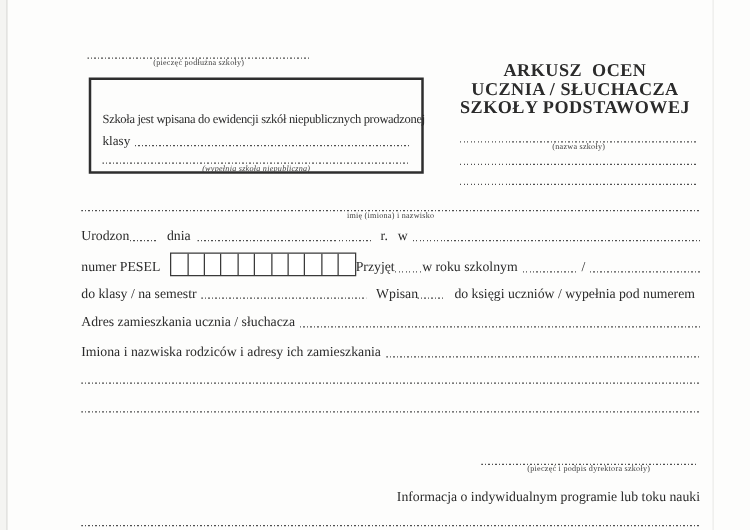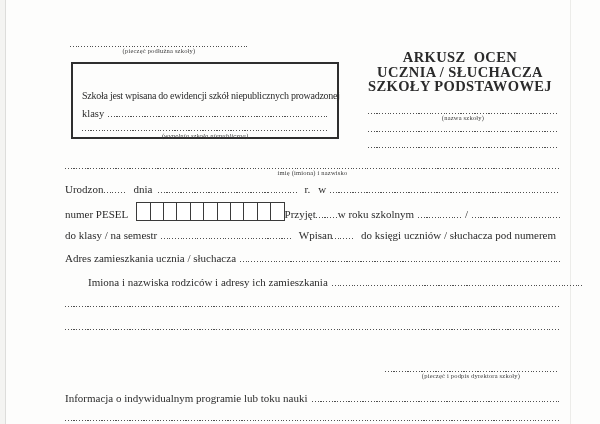--- a/index.html
+++ b/index.html
@@ -53,24 +53,24 @@
   .frow{position:absolute;left:65px;width:495px;display:flex;align-items:flex-end;font-size:11px;line-height:13px;white-space:nowrap;}
   .fline{position:absolute;left:65px;width:495px;}
   .lbl{display:inline-block;}
   .ml4{margin-left:4px}.ml6{margin-left:6px}.ml8{margin-left:8px}.ml10{}.w22{width:22px}.w24{width:24px}.w30{width:30px}.w43{width:43px}.w110{width:110px}.w150{width:150px}
 
   .r-name{top:160px;}
   .r-urodzon{top:183px;}
   .r-pesel{top:202px;}
   .r-klasa{top:229px;}
   .r-adres{top:252px;}
-  .r-imiona{top:276px;margin-left:23px;}
+  .r-imiona{top:276px;}
   .r-dots1{top:298px;}
   .r-dots2{top:321px;}
-  .r-info{top:392px;}
+  .r-info{top:392px;flex-direction:column;}
   .r-bottom{top:412px;}
 
   
   .pesel-grid{display:flex;margin-left:8px;border:1.4px solid #3a3a3a;align-self:flex-end;background:#fff;}
   .pesel-cell{width:12.4px;height:17px;border-right:1px solid #3a3a3a;}
   .pesel-cell:last-child{border-right:none;}
 
   
   .sig-block{position:absolute;left:385px;top:364px;width:172px;}
   .sig-block .ld-block{height:8px;}
@@ -147,21 +147,21 @@
     <span class="ld w43 ml4"></span>
     <span class="lbl ml4">/</span>
     <span class="ld fill ml4"></span>
   </div>
 
   <div class="frow r-klasa">
     <span class="lbl">do klasy / na semestr</span>
     <span class="ld w150 ml4"></span>
     <span class="lbl ml8">Wpisan</span>
     <span class="ld w24"></span>
-    <span class="lbl ml8">do księgi uczniów / słuchacza pod numerem</span>
+    <span class="lbl ml8">do księgi uczniów / wypełnia pod numerem</span>
     <span class="ld fill ml4"></span>
   </div>
 
   <div class="frow r-adres">
     <span class="lbl">Adres zamieszkania ucznia / słuchacza</span>
     <span class="ld fill ml4"></span>
   </div>
 
   <div class="frow r-imiona">
     <span class="lbl">Imiona i nazwiska rodziców i adresy ich zamieszkania</span>

